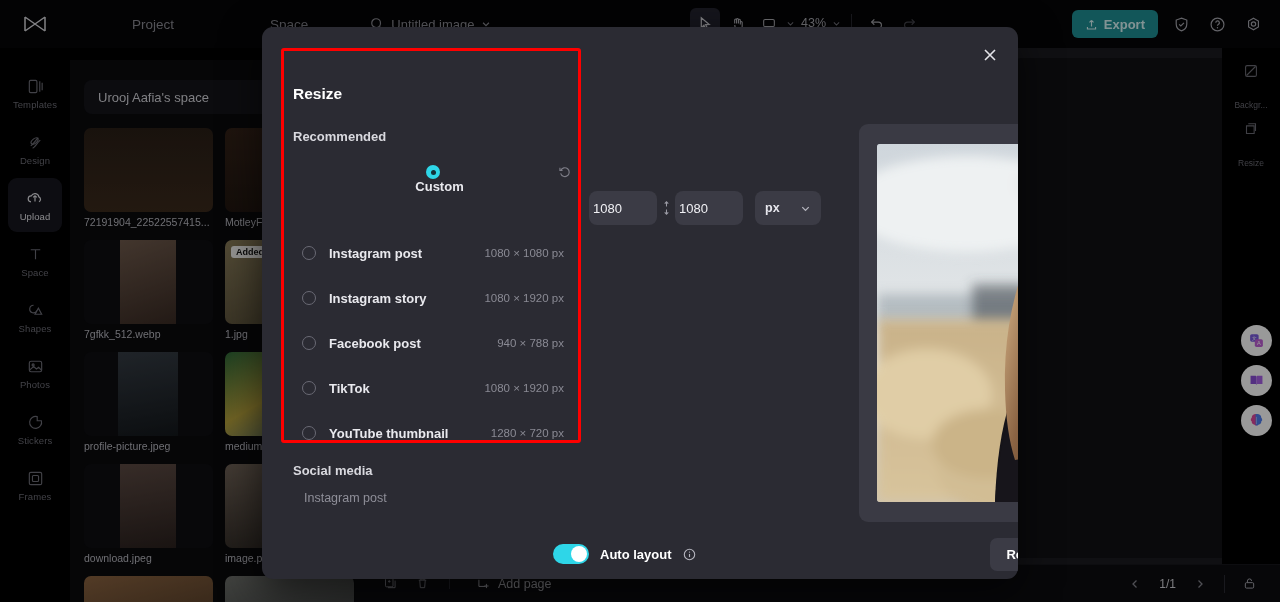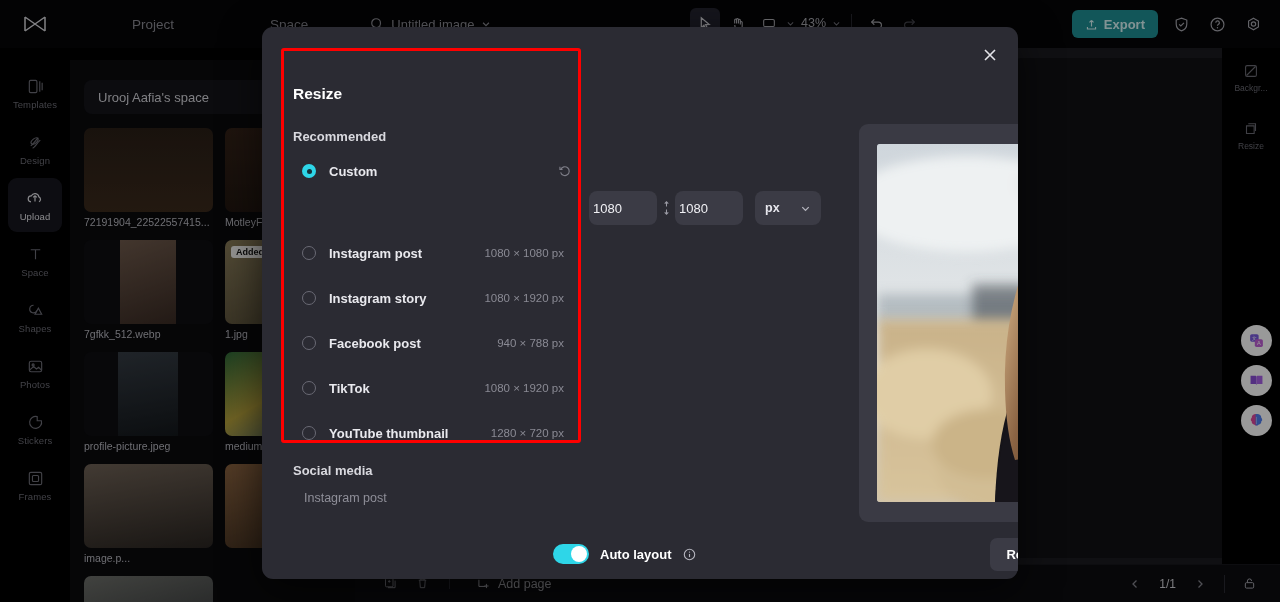--- a/index.html
+++ b/index.html
@@ -75,21 +75,21 @@
   }
   .doc-card{
     position:absolute; left:660px; top:10px; width:320px; height:500px;
     background:#111114; border-radius:6px;
   }
   .right-panel{
     position:absolute; right:0; top:48px; width:58px; height:554px;
     background:#000; z-index:4; padding-top:14px;
     display:flex; flex-direction:column; align-items:center; gap:10px;
   }
-  .rp-item{ width:48px;height:48px;border-radius:8px;display:flex;flex-direction:column;align-items:center;justify-content:flex-start;gap:3px;color:#6c6c75;cursor:pointer;}
+  .rp-item{ width:48px;height:48px;border-radius:8px;display:flex;flex-direction:column;align-items:center;justify-content:space-between;gap:3px;color:#6c6c75;cursor:pointer;}
   .rp-lbl{ font-size:8.5px; }
 
   
   .float-col{ position:absolute; right:8px; top:325px; display:flex; flex-direction:column; gap:9px; z-index:9;}
   .fc{ width:31px;height:31px;border-radius:50%;background:#fff;display:flex;align-items:center;justify-content:center;box-shadow:0 2px 7px rgba(0,0,0,.5);cursor:pointer;}
 
   
   .bottombar{
     position:absolute; bottom:0; left:355px; width:925px; height:38px;
     background:#0c0c0f; display:flex; align-items:center; z-index:6;
@@ -368,20 +368,27 @@
       <div class="fname">profile-picture.jpeg</div>
     </div>
     <div class="cell">
       <div class="thumb">
         <div class="th-strip" style="background:linear-gradient(150deg,#2f6b3a,#b8a33c 45%,#2e5f8a);"></div>
       </div>
       <div class="fname">medium...</div>
     </div>
     <div class="cell">
       <div class="thumb">
+        <div class="th-strip" style="background:#0e0e11;"></div>
+        <div style="position:absolute;left:36px;top:0;width:56px;height:84px;background:linear-gradient(170deg,#5c4a43,#2b211e);"></div>
+      </div>
+      <div class="fname">download.jpeg</div>
+    </div>
+    <div class="cell">
+      <div class="thumb">
         <div class="th-strip" style="background:linear-gradient(170deg,#6f6256,#2a2521);"></div>
       </div>
       <div class="fname">image.p...</div>
     </div>
     <div class="cell">
       <div class="thumb">
         <div class="th-strip" style="background:linear-gradient(165deg,#8a6340,#3a2a1c);"></div>
       </div>
 
     </div>
@@ -494,21 +501,21 @@
     <svg width="14" height="14" viewBox="0 0 14 14" fill="none" stroke="#e4e4e9" stroke-width="1.6">
         <path d="M2 2 L12 12 M12 2 L2 12"></path>
       </svg>
   </div>
 
   <div class="m-left">
 
     <div class="m-title">Resize</div>
     <div class="m-sec" id="sec-recommended">Recommended</div>
 
-    <div class="opt" style="top:131px;">
+    <div class="opt" style="top:138px;flex-direction:column;">
       <span class="radio sel"></span>
       <span class="opt-lbl">Custom</span>
       <span class="reset-ico">
         <svg width="14" height="14" viewBox="0 0 16 16" fill="none" stroke="#7d7d87" stroke-width="1.3">
             <path d="M3.2 6.2A5 5 0 1 1 3 9.6"></path>
             <path d="M2.2 3.2v3h3"></path>
           </svg>
       </span>
     </div>
 

